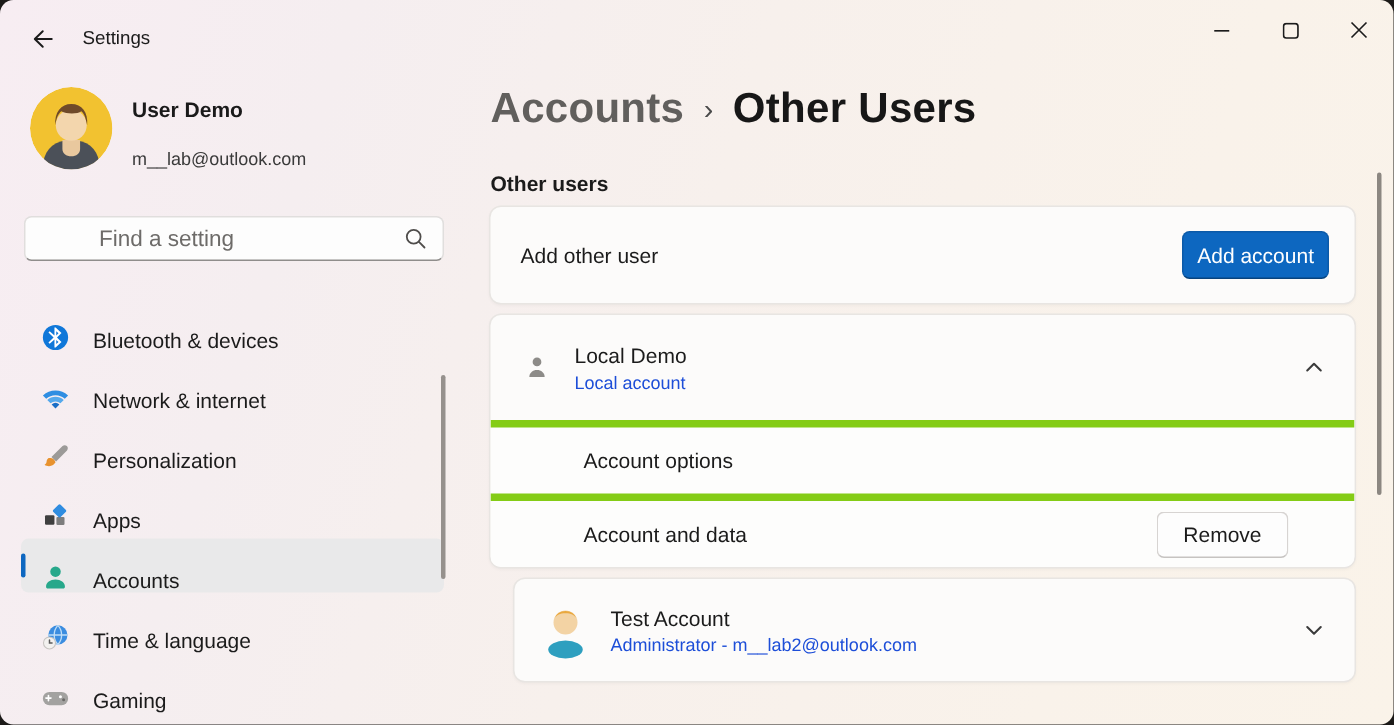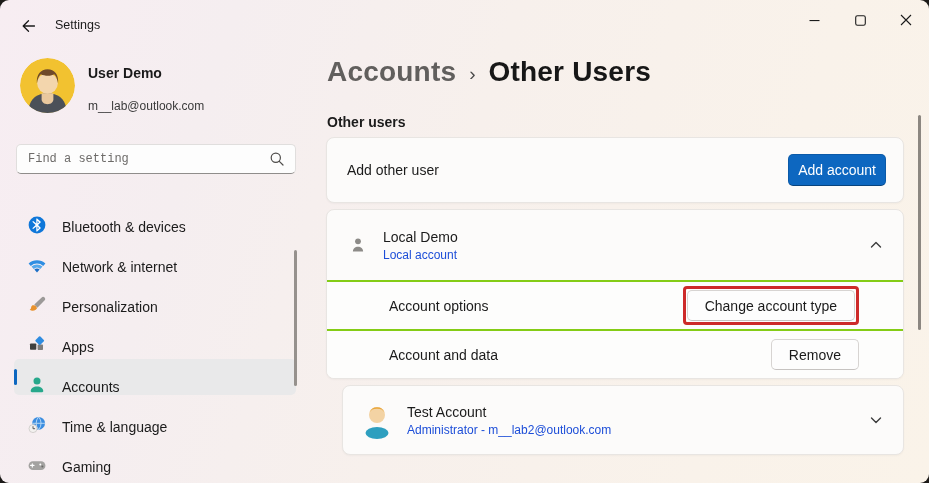--- a/index.html
+++ b/index.html
@@ -19,21 +19,21 @@
   
   .sidebar{ position:absolute; left:0; top:42px; width:310px; bottom:0; }
   .user-card{ position:absolute; left:20px; top:16px; display:flex; align-items:flex-end; gap:13px; cursor:pointer; }
   .avatar{ width:55px; height:55px; border-radius:50%; overflow:hidden; flex:none; }
   .user-name{ font-size:14px; font-weight:bold; color:#1a1a1a; }
   .user-email{ font-size:12px; color:#3a3a3a; margin-top:18px; }
 
   .search-box{ position:absolute; left:16px; top:102px; width:280px; height:30px; background:#fdfdfd;
     border:1px solid #e0dedd; border-bottom:1px solid #8f8d8b; border-radius:5px;
     display:flex; align-items:center; padding:0 10px 0 11px; }
-  .search-input{ flex:1; border:none; outline:none; background:transparent; font-size:12px; color:#1b1b1b; font-family:Liberation Mono, monospace; }
+  .search-input{ flex:1; border:none; outline:none; background:transparent; font-size:15px; color:#1b1b1b; font-family:Liberation Sans, sans-serif;margin-left:38px; }
   .search-input::placeholder{ color:#6d6b69; }
 
   .nav{ position:absolute; left:14px; top:157px; width:282px; }
   .nav-item{ position:relative; height:36px; margin-bottom:4px; display:flex; align-items:flex-end; gap:15px;
     padding-left:13px; border-radius:5px; font-size:14px; cursor:pointer; }
   .nav-item.selected{ background:#e9e9ea; }
   .nav-pill{ position:absolute; left:0; top:10px; width:3px; height:16px; border-radius:2px; background:var(--accent); }
   .nav-icon{ width:20px; height:20px; flex:none; display:flex; align-items:center; justify-content:center; }
 
   .sidebar-scrollbar{ position:absolute; left:294px; top:208px; width:2.5px; height:136px; background:#96918d; border-radius:2px; }
@@ -54,21 +54,21 @@
 
   .accent-button{ height:32px; padding:0 9px; background:var(--accent); color:#fff; font-size:14px; font-family:inherit;
     border:1px solid rgba(0,0,0,.12); border-bottom-color:rgba(0,0,0,.35); border-radius:5px; cursor:pointer; }
 
   .expander{ margin-bottom:6px; }
   .exp-header{ height:70px; display:flex; align-items:center; gap:15px; padding:0 19px 0 21px; cursor:pointer;justify-content:center; }
   .exp-title{ font-size:14px; color:#1b1b1b; }
   .exp-subtitle{ font-size:12px; color:#1d4ed8; margin-top:3px; }
   .exp-grow{ flex:1; }
   .exp-row{ height:49px; display:flex; align-items:center; justify-content:space-between;
-    padding-left:62px; padding-right:44px; border-top:2px solid #84cc16; background:#fdfdfc; }
+    padding-left:62px; padding-right:44px; border-top:5px solid #84cc16; background:#fdfdfc; }
 
   .white-button{ height:31px; padding:0 17px; background:#fdfdfd; color:#1b1b1b; font-size:14px; font-family:inherit;
     border:1px solid #d7d4d2; border-bottom-color:#c6c3c1; border-radius:5px; cursor:pointer; }
   .highlight-box{ border:3px solid var(--highlight); border-radius:4px; padding:1px; background:transparent; }
 
   .account-card{ height:70px; display:flex; align-items:center; gap:14px; padding:0 19px 0 18px; cursor:pointer;margin-left:16px; }
   .account-avatar{ width:32px; height:40px; flex:none; }
 
   .main-scrollbar{ position:absolute; left:918px; top:115px; width:3px; height:215px; background:#8c8781; border-radius:3px; }
 
@@ -240,23 +240,20 @@
             <div class="exp-subtitle">Local account</div>
           </div>
           <div class="exp-grow"></div>
           <svg class="icon-16" viewBox="0 0 16 16" fill="none" stroke="#3c3c3c" stroke-width="1.4" stroke-linecap="round" stroke-linejoin="round">
               <path d="M3.5 10 8 5.5l4.5 4.5"></path>
             </svg>
         </div>
 
         <div class="exp-row">
           <span class="row-label">Account options</span>
-          <span class="highlight-box">
-            <button class="white-button">Change account type</button>
-          </span>
         </div>
 
         <div class="exp-row">
           <span class="row-label">Account and data</span>
           <button class="white-button">Remove</button>
         </div>
       </div>
 
       <div class="card account-card">
         <svg class="account-avatar" viewBox="0 0 32 40">

